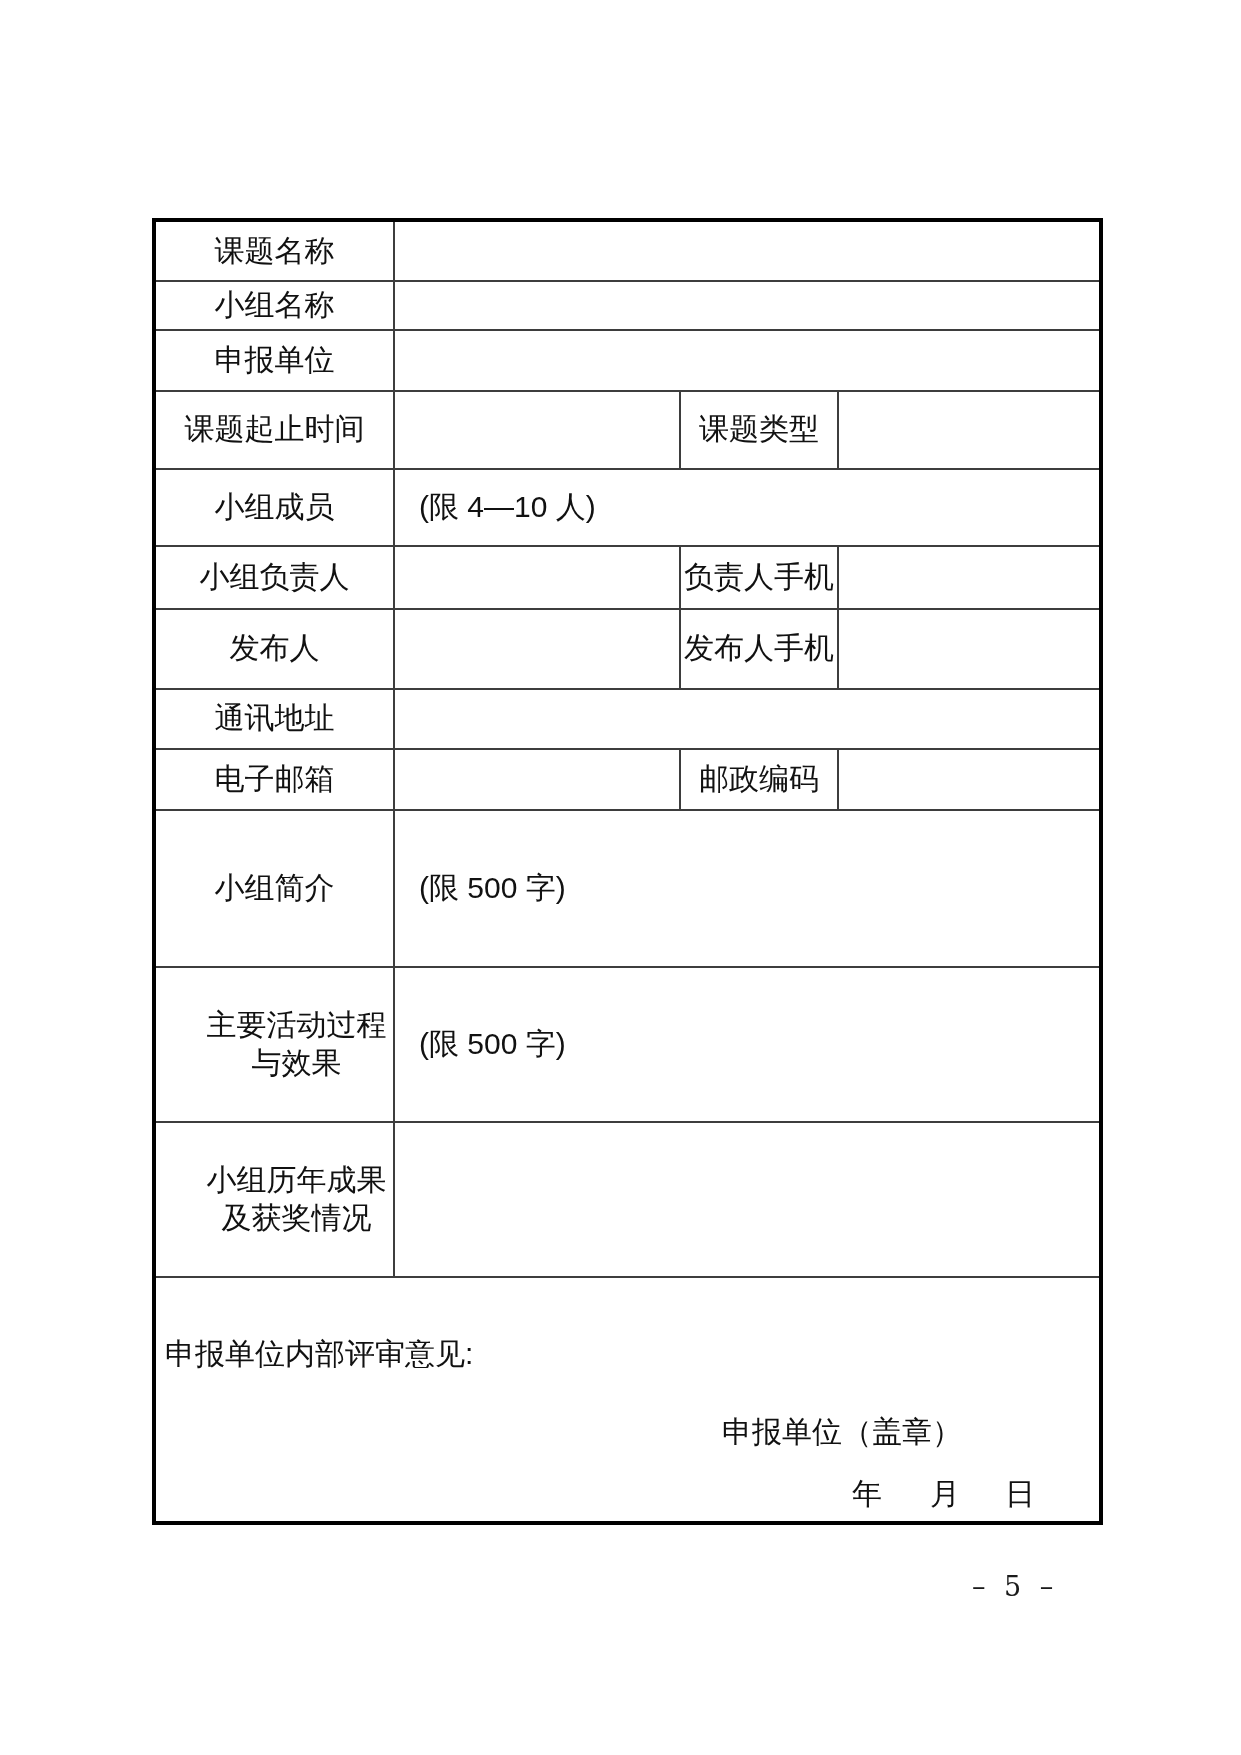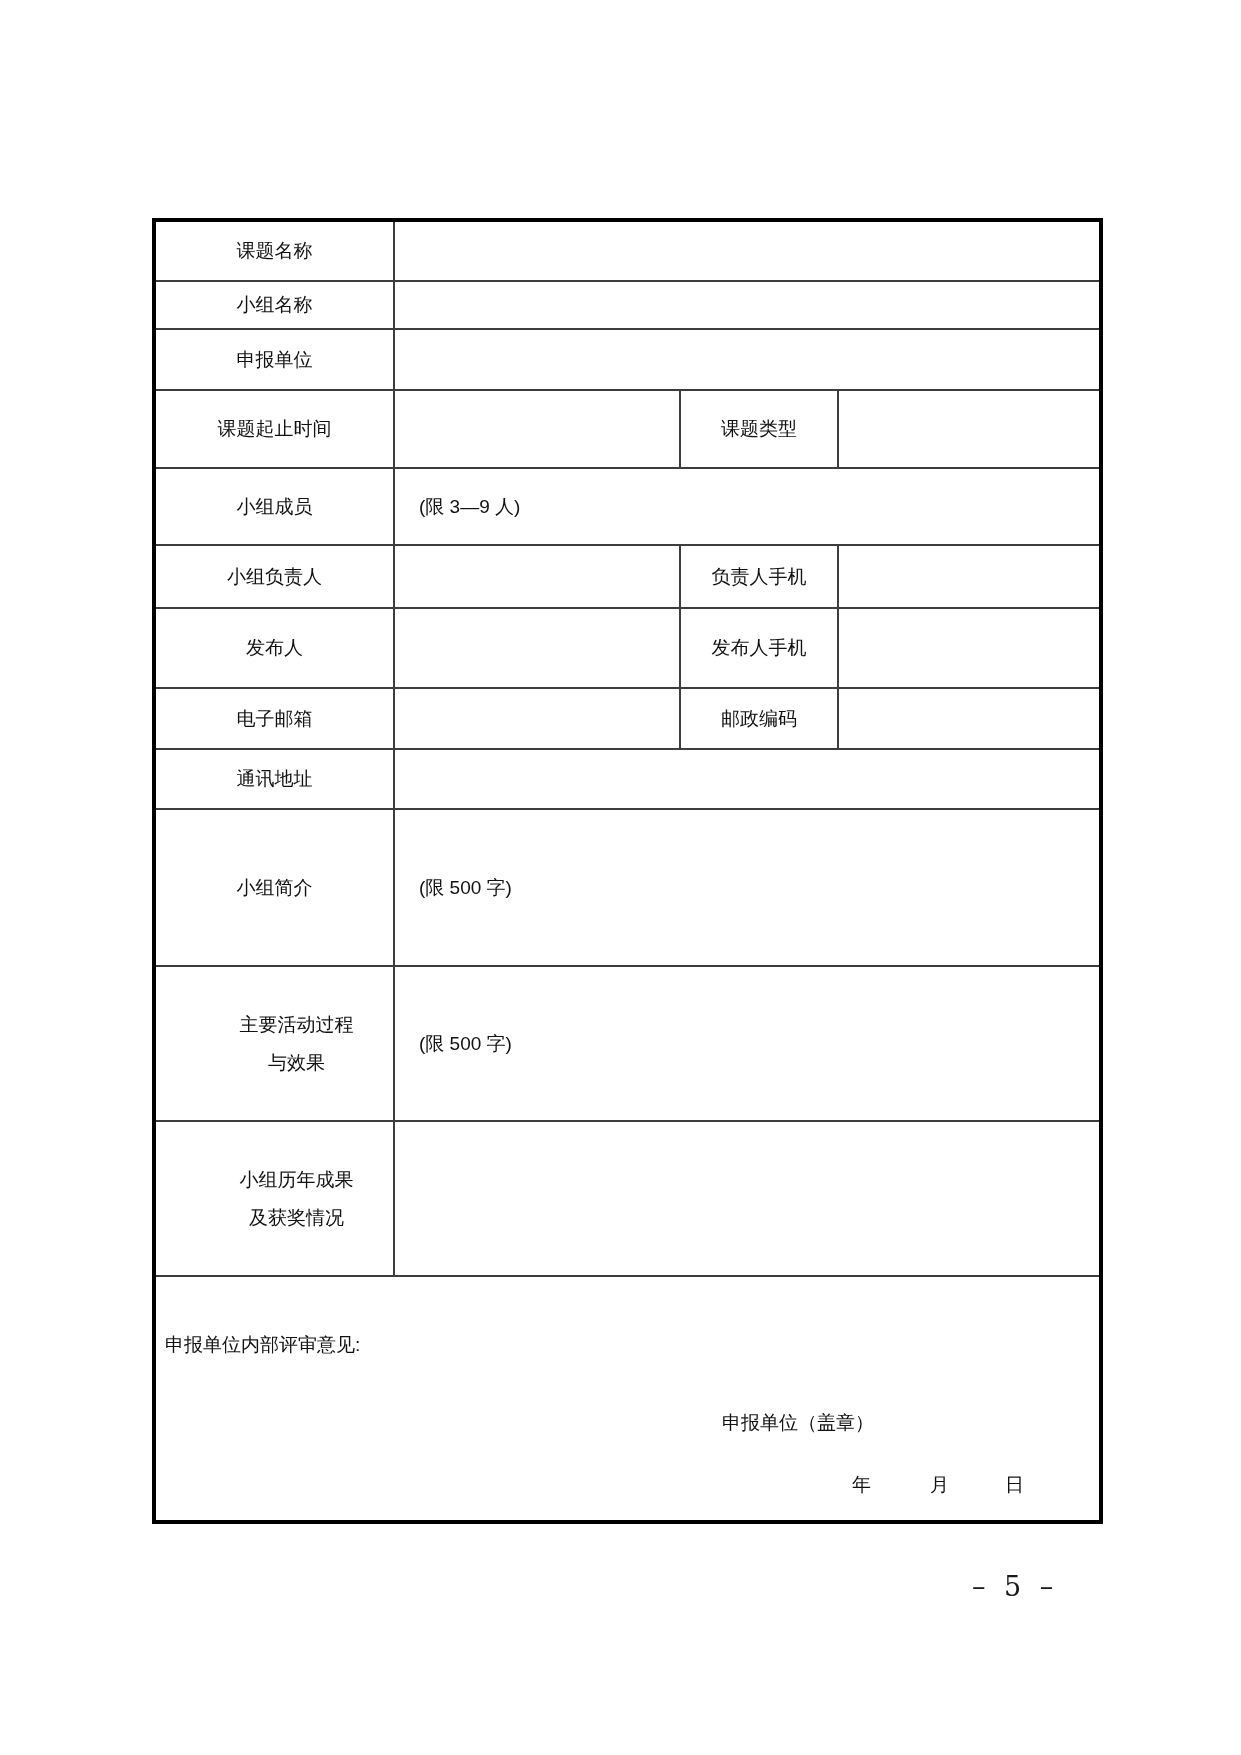--- a/index.html
+++ b/index.html
@@ -18,21 +18,21 @@
     position: absolute;
     left: 152px;
     top: 218px;
     border-collapse: collapse;
     table-layout: fixed;
     border: 4px solid #000000;
   }
   .form-table td {
     border: 2px solid #3d3d3d;
     padding: 0;
-    font-size: 19px;
+    font-size: 30px;
     line-height: 1.55;
     overflow: hidden;
   }
   td.lbl {
     text-align: center;
     vertical-align: middle;
   }
   td.lbl .line {
     line-height: 38px;
     padding-left: 44px;
@@ -102,43 +102,43 @@
       <td class="val" colspan="3"></td>
     </tr>
     <tr style="height:78px">
       <td class="lbl">课题起止时间</td>
       <td class="val"></td>
       <td class="lbl">课题类型</td>
       <td class="val"></td>
     </tr>
     <tr style="height:77px">
       <td class="lbl">小组成员</td>
-      <td class="val" colspan="3">(限 3—9 人)</td>
+      <td class="val" colspan="3">(限 4—10 人)</td>
     </tr>
     <tr style="height:63px">
       <td class="lbl">小组负责人</td>
       <td class="val"></td>
       <td class="lbl">负责人手机</td>
       <td class="val"></td>
     </tr>
     <tr style="height:80px">
       <td class="lbl">发布人</td>
       <td class="val"></td>
       <td class="lbl">发布人手机</td>
       <td class="val"></td>
     </tr>
+    <tr style="height:60px">
+      <td class="lbl">通讯地址</td>
+      <td class="val" colspan="3"></td>
+    </tr>
     <tr style="height:61px">
       <td class="lbl">电子邮箱</td>
       <td class="val"></td>
       <td class="lbl">邮政编码</td>
       <td class="val"></td>
-    </tr>
-    <tr style="height:60px">
-      <td class="lbl">通讯地址</td>
-      <td class="val" colspan="3"></td>
     </tr>
     <tr style="height:157px">
       <td class="lbl">小组简介</td>
       <td class="val" colspan="3">(限 500 字)</td>
     </tr>
     <tr style="height:155px">
       <td class="lbl">
         <div class="line">主要活动过程</div>
         <div class="line">与效果</div>
       </td>

